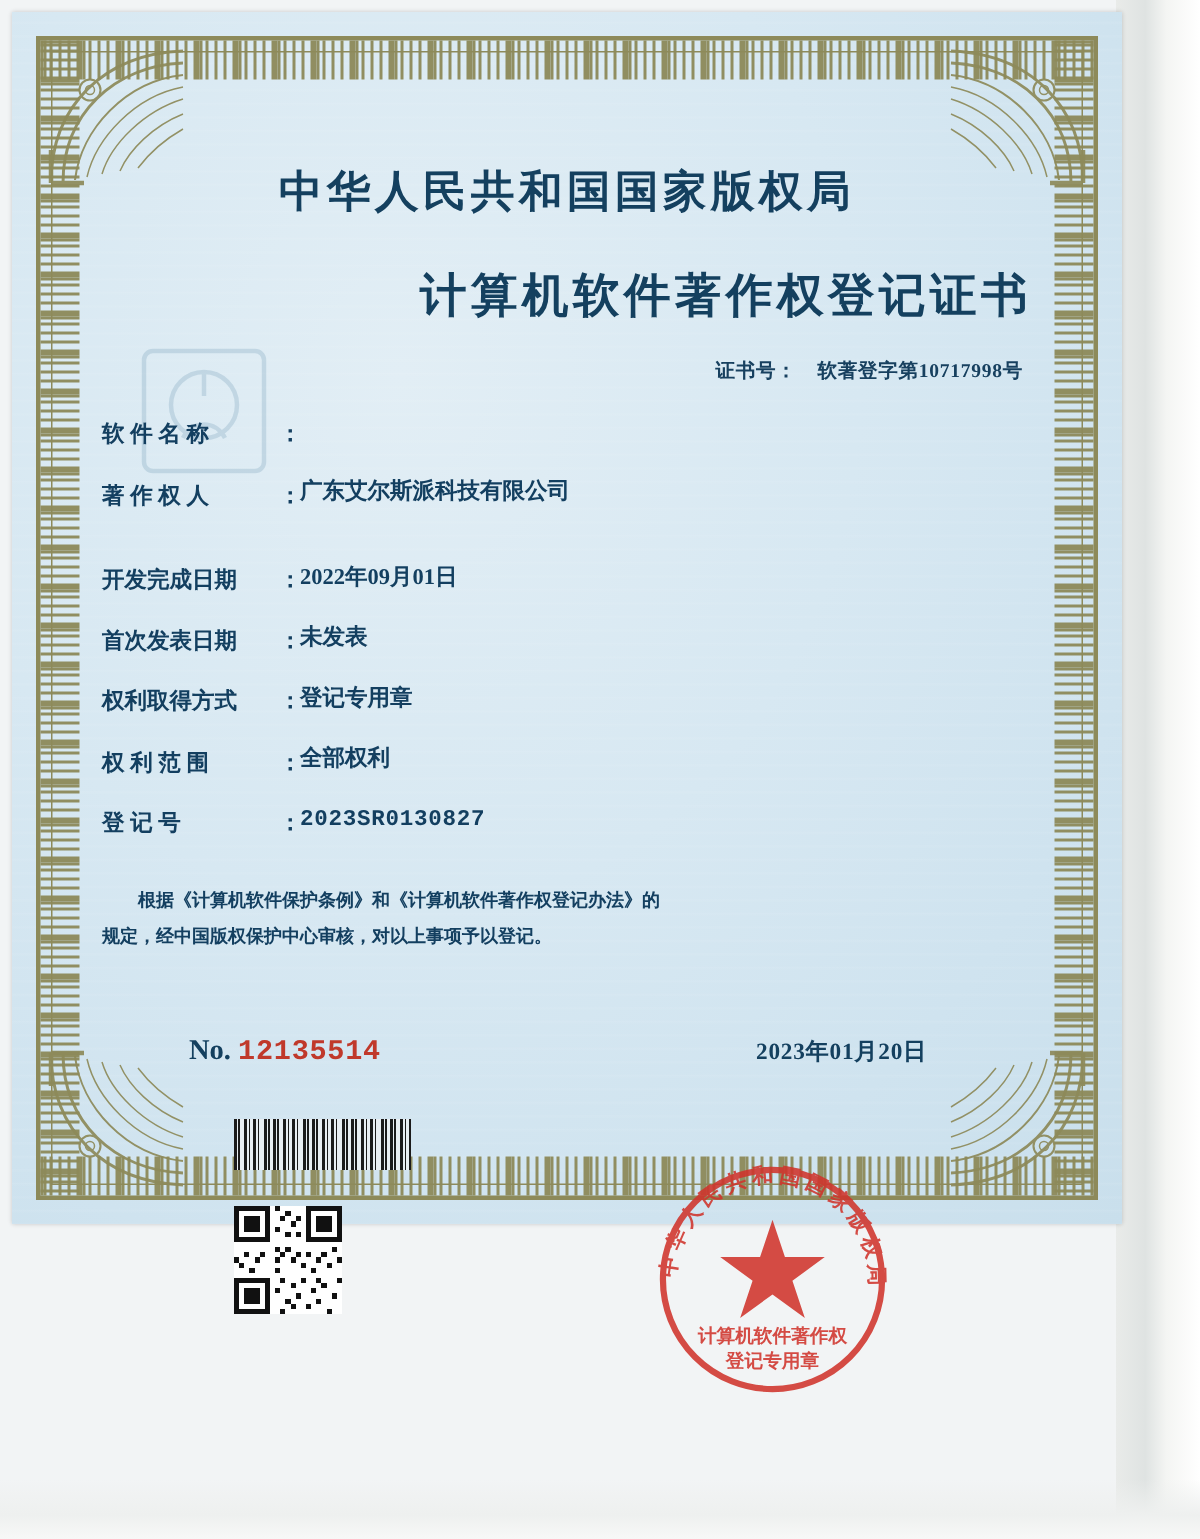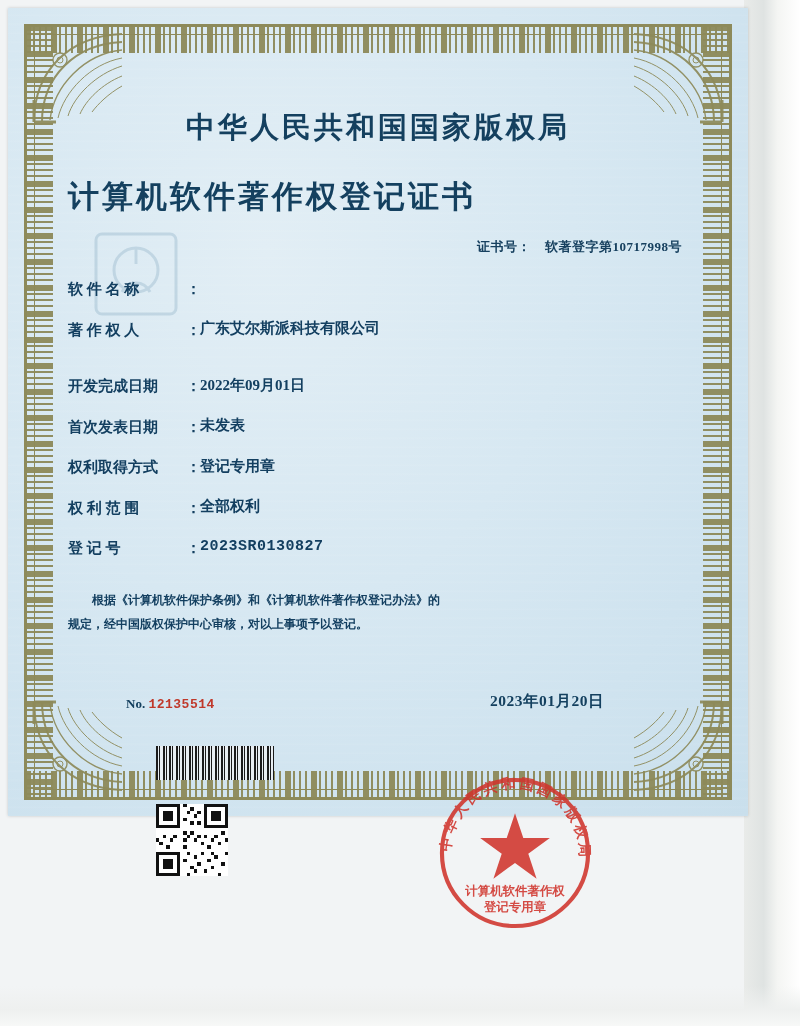--- a/index.html
+++ b/index.html
@@ -157,21 +157,21 @@
   .title-main {
     text-align: center;
     font-size: 29px;
     font-weight: bold;
     letter-spacing: 3px;
     color: #14405f;
     margin: 0 0 28px 0;
     font-family: "Liberation Serif", "DejaVu Serif", serif;
   }
   .title-sub {
-    text-align: left;
+    text-align: right;
     font-size: 31px;
     font-weight: bold;
     letter-spacing: 3px;
     color: #14405f;
     margin: 12px 0 20px 0;
   }
   .cert-no-row {
     text-align: right;
     font-size: 13px;
     font-weight: bold;
@@ -259,33 +259,33 @@
     height: 166px;
     opacity: 0.88;
   }
   #seal svg { width: 100%; height: 100%; }
 
   
   #footer-no {
     position: absolute;
     left: 118px;
     bottom: 104px;
-    font-size: 13px;
+    font-size: 19px;
     font-weight: bold;
     color: #14405f;
     text-align: right;
   }
   #footer-no .num {
     color: #c0392b;
     font-family: "Liberation Mono", "DejaVu Sans Mono", monospace;
     letter-spacing: 0.5px;
   }
   #footer-date {
     position: absolute;
-    right: 144px;
+    right: 130px;
     bottom: 104px;
     font-size: 15.5px;
     font-weight: bold;
     color: #14405f;
     letter-spacing: 0.5px;
   }
 </style>
 </head>
 <body>
 

